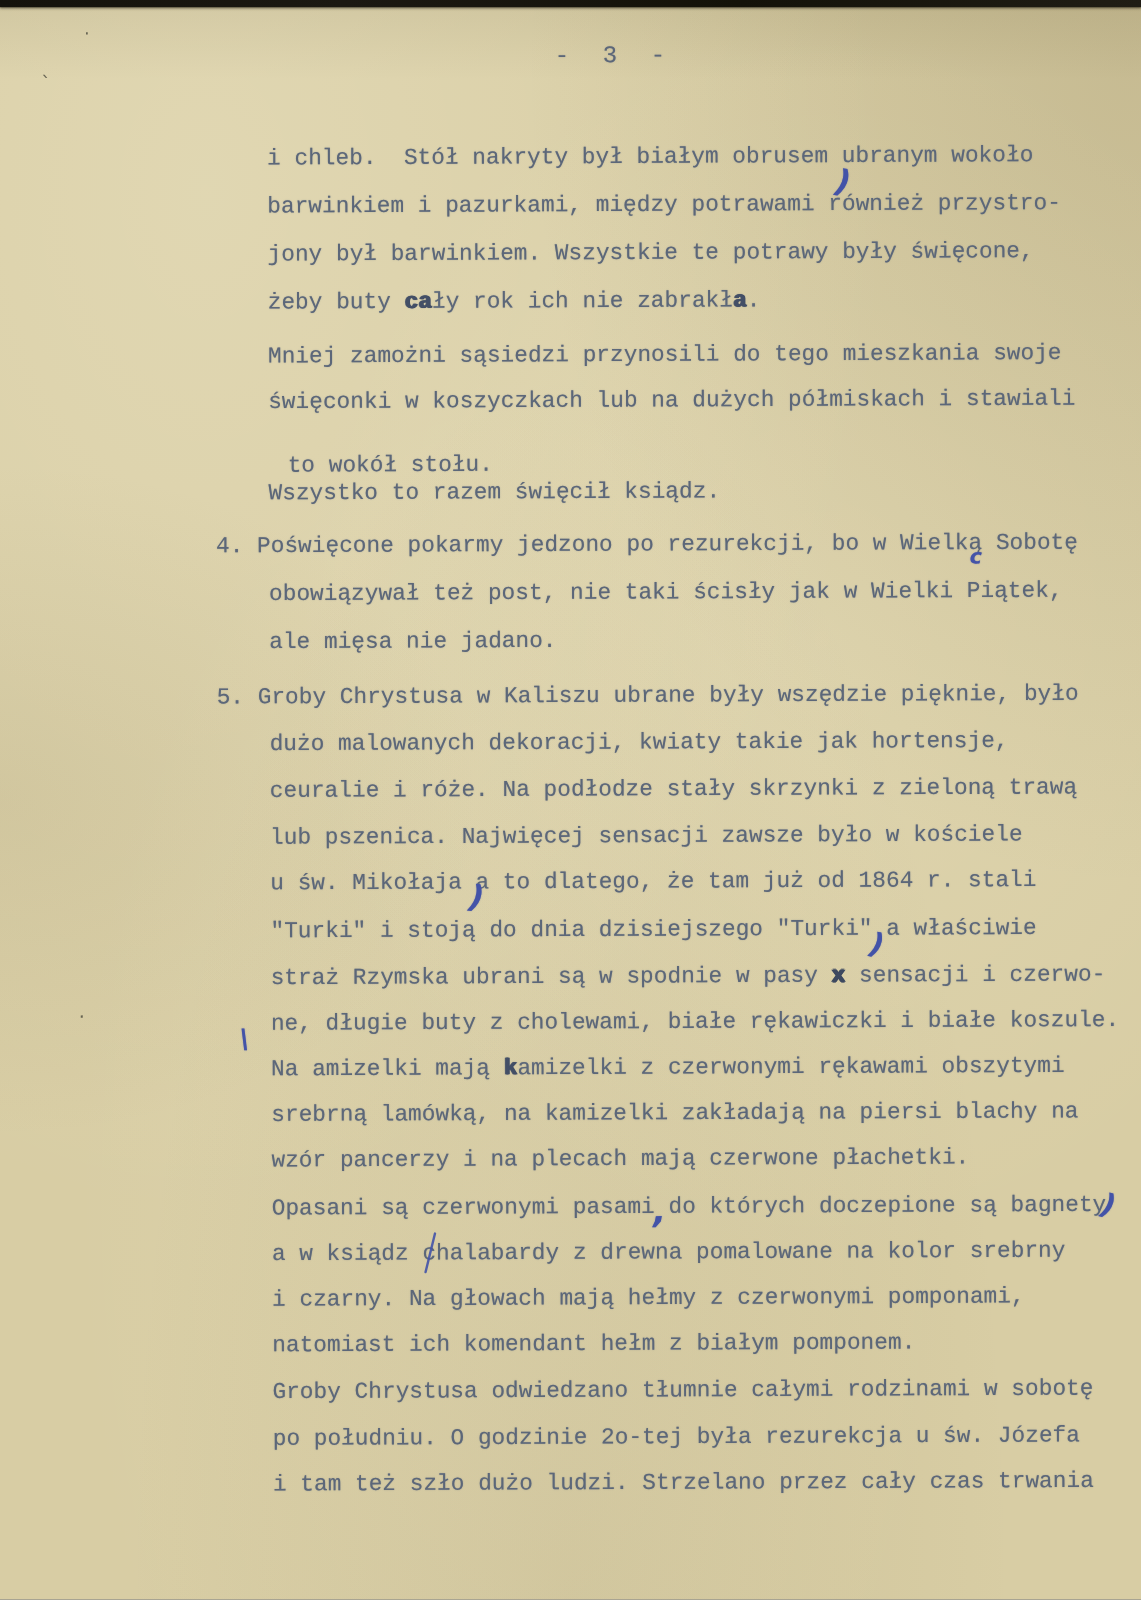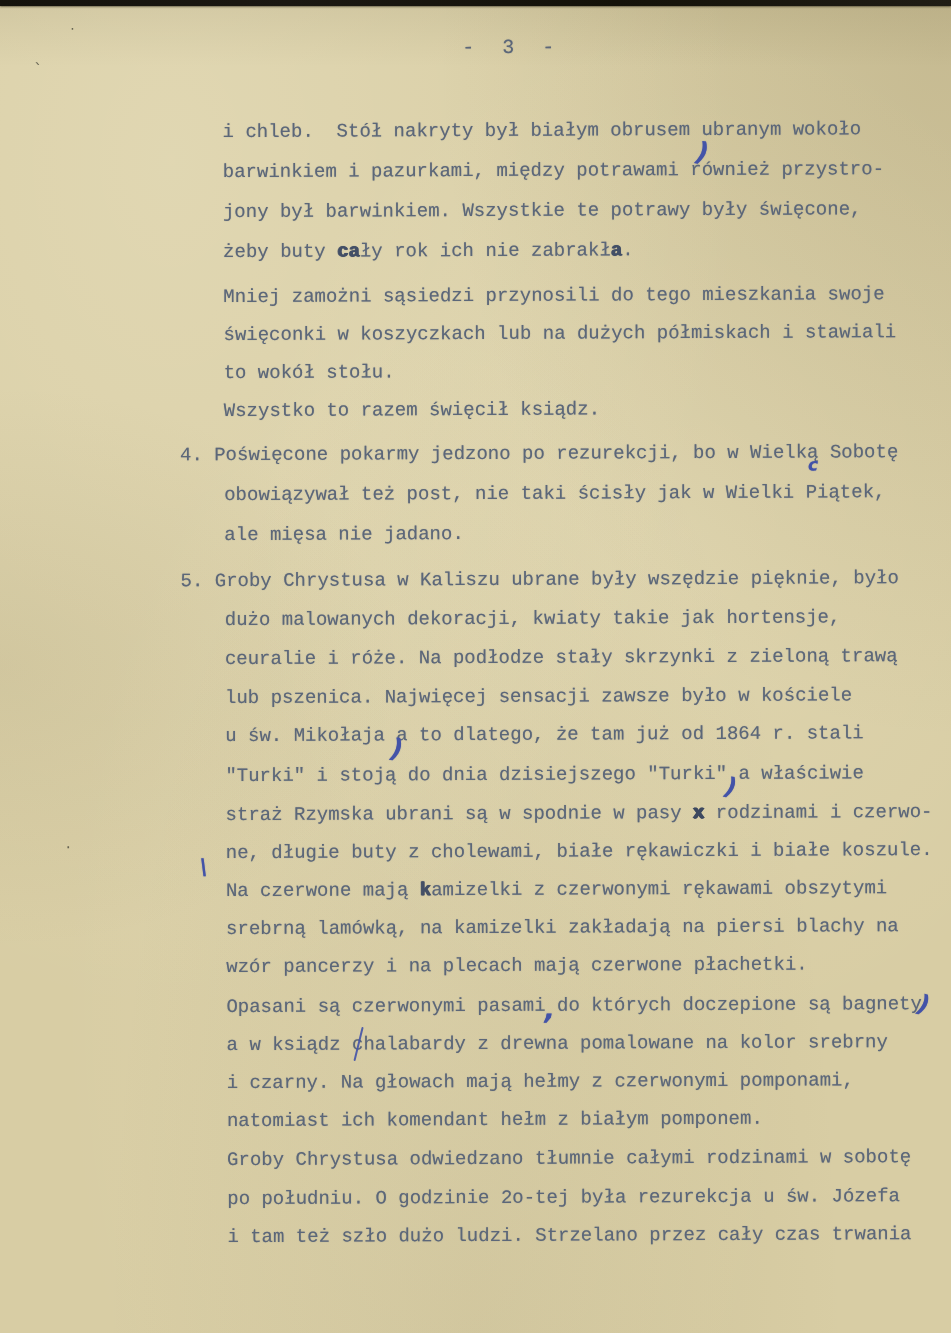--- a/index.html
+++ b/index.html
@@ -84,34 +84,34 @@
   <div id="scan-edge"></div>
   <div id="text-layer">
     <div id="page-number">- 3 -</div>
 
   <div class="line indent-body" style="top: 118px;"><span class="seg">i chleb.  Stół nakryty był białym obrusem ubranym wokoło</span></div>
       <div class="line indent-body" style="top: 158px;"><span class="seg">barwinkiem i pazurkami, między potrawami również przystro-</span></div>
       <div class="line indent-body" style="top: 198px;"><span class="seg">jony był barwinkiem. Wszystkie te potrawy były święcone,</span></div>
       <div class="line indent-body" style="top: 238px;"><span class="seg">żeby buty </span><span class="seg seg-over">ca</span><span class="seg">ły rok ich nie zabrakł</span><span class="seg seg-over">a</span><span class="seg">.</span></div>
       <div class="line indent-body" style="top: 283px;"><span class="seg">Mniej zamożni sąsiedzi przynosili do tego mieszkania swoje</span></div>
       <div class="line indent-body" style="top: 321px;"><span class="seg">święconki w koszyczkach lub na dużych półmiskach i stawiali</span></div>
-      <div class="line indent-body" style="top: 359px;"><span class="seg">to wokół stołu.</span></div>
+      <div class="line indent-body" style="top: 374px; margin-left: 16px;"><span class="seg">to wokół stołu.</span></div>
       <div class="line indent-body" style="top: 397px;"><span class="seg">Wszystko to razem święcił ksiądz.</span></div>
       <div class="line indent-num" style="top: 441px;"><span class="seg">4. Poświęcone pokarmy jedzono po rezurekcji, bo w Wielką Sobotę</span></div>
       <div class="line indent-body" style="top: 481px;"><span class="seg">obowiązywał też post, nie taki ścisły jak w Wielki Piątek,</span></div>
       <div class="line indent-body" style="top: 521px;"><span class="seg">ale mięsa nie jadano.</span></div>
       <div class="line indent-num" style="top: 567px;"><span class="seg">5. Groby Chrystusa w Kaliszu ubrane były wszędzie pięknie, było</span></div>
       <div class="line indent-body" style="top: 606px;"><span class="seg">dużo malowanych dekoracji, kwiaty takie jak hortensje,</span></div>
       <div class="line indent-body" style="top: 645px;"><span class="seg">ceuralie i róże. Na podłodze stały skrzynki z zieloną trawą</span></div>
       <div class="line indent-body" style="top: 684px;"><span class="seg">lub pszenica. Najwięcej sensacji zawsze było w kościele</span></div>
       <div class="line indent-body" style="top: 722px;"><span class="seg">u św. Mikołaja a to dlatego, że tam już od 1864 r. stali</span></div>
       <div class="line indent-body" style="top: 762px;"><span class="seg">"Turki" i stoją do dnia dzisiejszego "Turki" a właściwie</span></div>
-      <div class="line indent-body" style="top: 801px;"><span class="seg">straż Rzymska ubrani są w spodnie w pasy </span><span class="seg seg-xout">x</span><span class="seg"> rodzinami i czerwo-</span></div>
+      <div class="line indent-body" style="top: 801px;"><span class="seg">straż Rzymska ubrani są w spodnie w pasy </span><span class="seg seg-xout">x</span><span class="seg"> sensacji i czerwo-</span></div>
       <div class="line indent-body" style="top: 839px;"><span class="seg">ne, długie buty z cholewami, białe rękawiczki i białe koszule.</span></div>
-      <div class="line indent-body" style="top: 877px;"><span class="seg">Na czerwone mają </span><span class="seg seg-over">k</span><span class="seg">amizelki z czerwonymi rękawami obszytymi</span></div>
+      <div class="line indent-body" style="top: 877px;"><span class="seg">Na amizelki mają </span><span class="seg seg-over">k</span><span class="seg">amizelki z czerwonymi rękawami obszytymi</span></div>
       <div class="line indent-body" style="top: 915px;"><span class="seg">srebrną lamówką, na kamizelki zakładają na piersi blachy na</span></div>
       <div class="line indent-body" style="top: 953px;"><span class="seg">wzór pancerzy i na plecach mają czerwone płachetki.</span></div>
       <div class="line indent-body" style="top: 993px;"><span class="seg">Opasani są czerwonymi pasami do których doczepione są bagnety</span></div>
       <div class="line indent-body" style="top: 1031px;"><span class="seg">a w ksiądz </span><span class="seg seg-penstrike">c</span><span class="seg">halabardy z drewna pomalowane na kolor srebrny</span></div>
       <div class="line indent-body" style="top: 1069px;"><span class="seg">i czarny. Na głowach mają hełmy z czerwonymi pomponami,</span></div>
       <div class="line indent-body" style="top: 1107px;"><span class="seg">natomiast ich komendant hełm z białym pomponem.</span></div>
       <div class="line indent-body" style="top: 1146px;"><span class="seg">Groby Chrystusa odwiedzano tłumnie całymi rodzinami w sobotę</span></div>
       <div class="line indent-body" style="top: 1185px;"><span class="seg">po południu. O godzinie 2o-tej była rezurekcja u św. Józefa</span></div>
       <div class="line indent-body" style="top: 1223px;"><span class="seg">i tam też szło dużo ludzi. Strzelano przez cały czas trwania</span></div>
       <span class="annot annot-pen" style="left: 696px; top: 140px; font-size: 26px; transform: rotate(10deg);">)</span>

